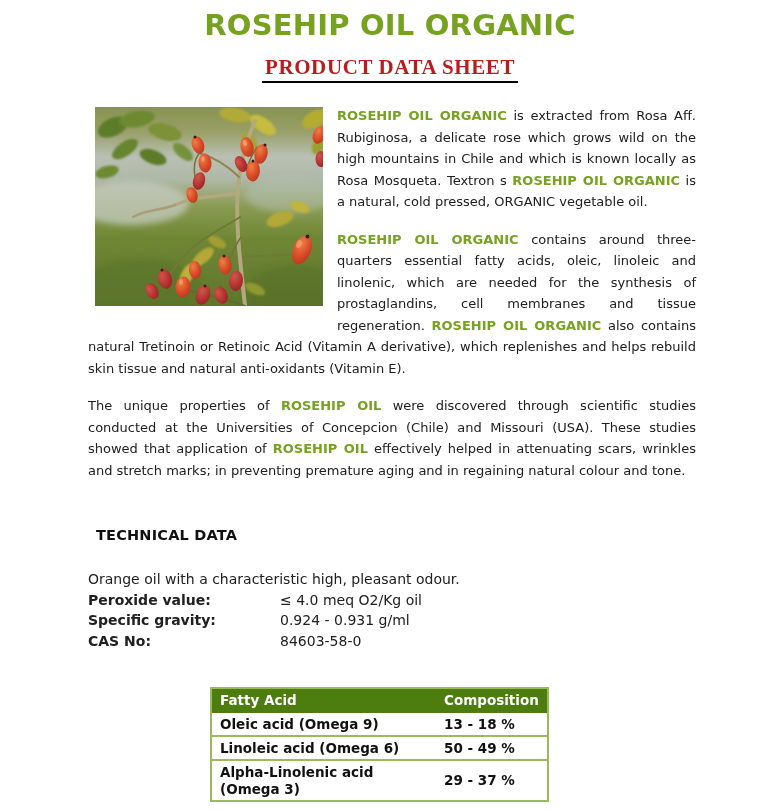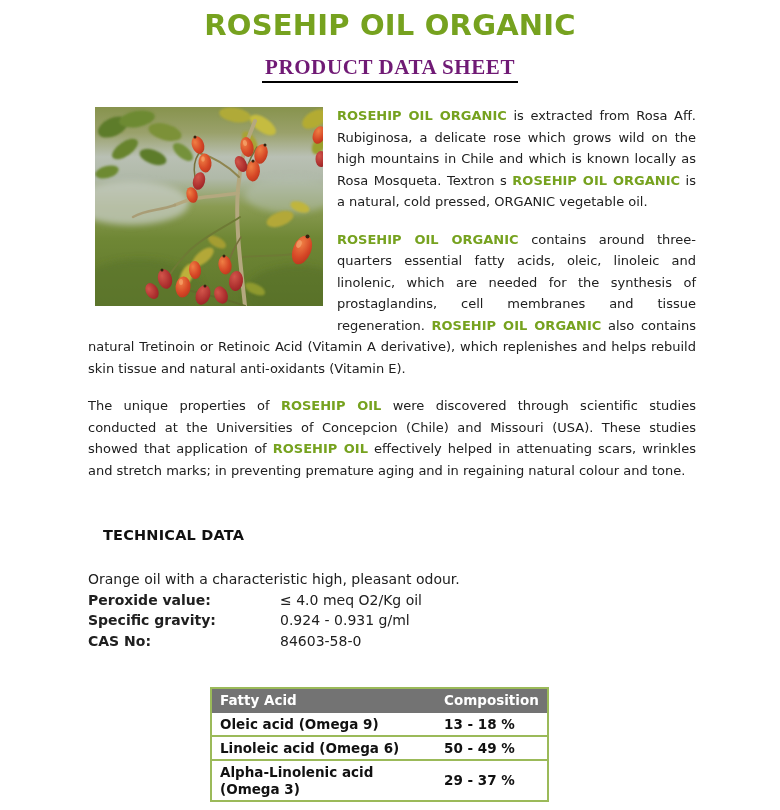--- a/index.html
+++ b/index.html
@@ -11,21 +11,21 @@
   .page { width:780px; height:810px; position:relative; }
 
   h1.title {
     margin:8px 0 0; text-align:center;
     font-size:29px; font-weight:bold; color:#76a21f; letter-spacing:0.2px;
   }
   .subtitle-wrap { text-align:center; margin:13px 0 0; }
   .subtitle {
     display:inline-block;
     font-family:"Liberation Serif", serif;
-    font-size:21px; font-weight:bold; color:#701a75;
+    font-size:21px; font-weight:bold; color:#b91c1c;
     letter-spacing:0.6px;
     border-bottom:2.5px solid #000; padding:0 3px 1px;
   }
 
   .content { padding:0 84px 0 88px; margin-top:22px; }
 
   .photo {
     float:left; width:228px; height:199px;
     margin:2px 14px 10px 7px;
   }
@@ -33,38 +33,38 @@
 
   .para {
     font-size:13px; line-height:21.5px; text-align:justify;
     margin:0 0 16px; color:#202020;
   }
   .hl { font-weight:bold; color:#76a21f; }
 
   h3.tech-heading {
     clear:both;
     font-size:14.5px; font-weight:bold; color:#111;
-    margin:46px 15px 26px; letter-spacing:0.2px;
+    margin:46px 8px 26px; letter-spacing:0.2px;
   }
 
   .tech-row { display:flex; font-size:14px; line-height:20.5px; }
   .tech-label { width:192px; flex-shrink:0; font-weight:bold; }
   .tech-value { flex:1; }
 
   table.fatty {
     border-collapse:separate; border-spacing:0;
     border:2px solid #9bba59;
     margin:36px 0 0 122px;
     font-size:13.5px;
   }
   table.fatty th, table.fatty td {
     font-weight:bold; text-align:left; line-height:17px;
   }
   table.fatty th {
-    background:#737373; color:#ffffff; padding:3px 8px 4px;
+    background:#4d7c0f; color:#ffffff; padding:3px 8px 4px;
   }
   table.fatty td {
     color:#111; padding:2.5px 8px; border-top:2px solid #9bba59;
   }
   table.fatty tbody tr:first-child td { border-top:none;margin-top:41px; }
   th.col-fatty { width:224px; }
   th.col-comp  { width:89px; }
 </style>
 </head>
 <body>

